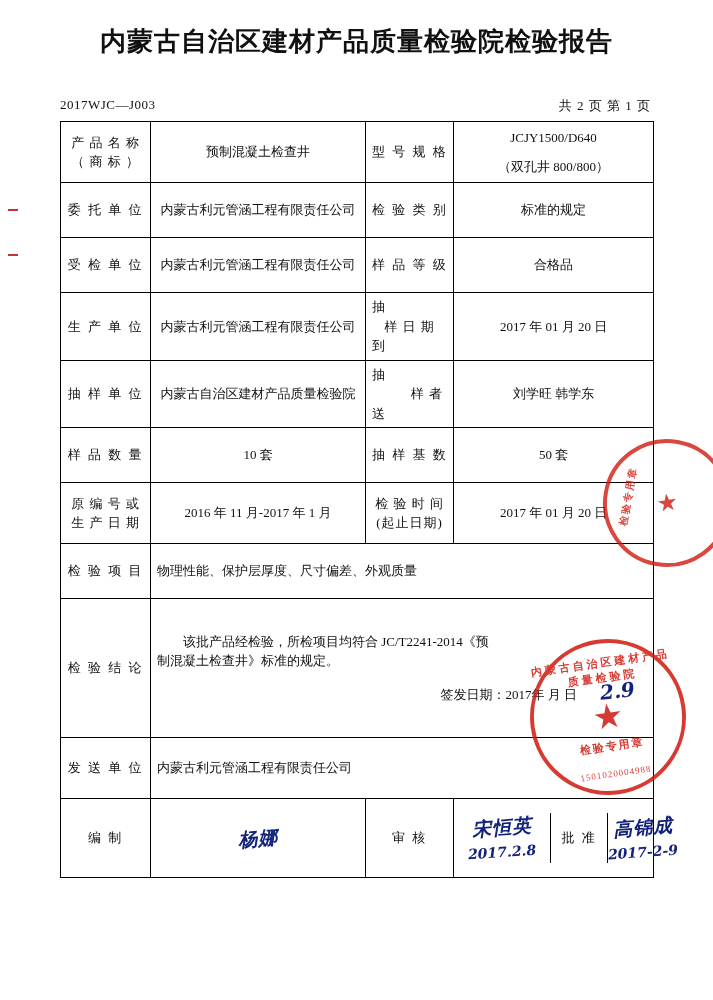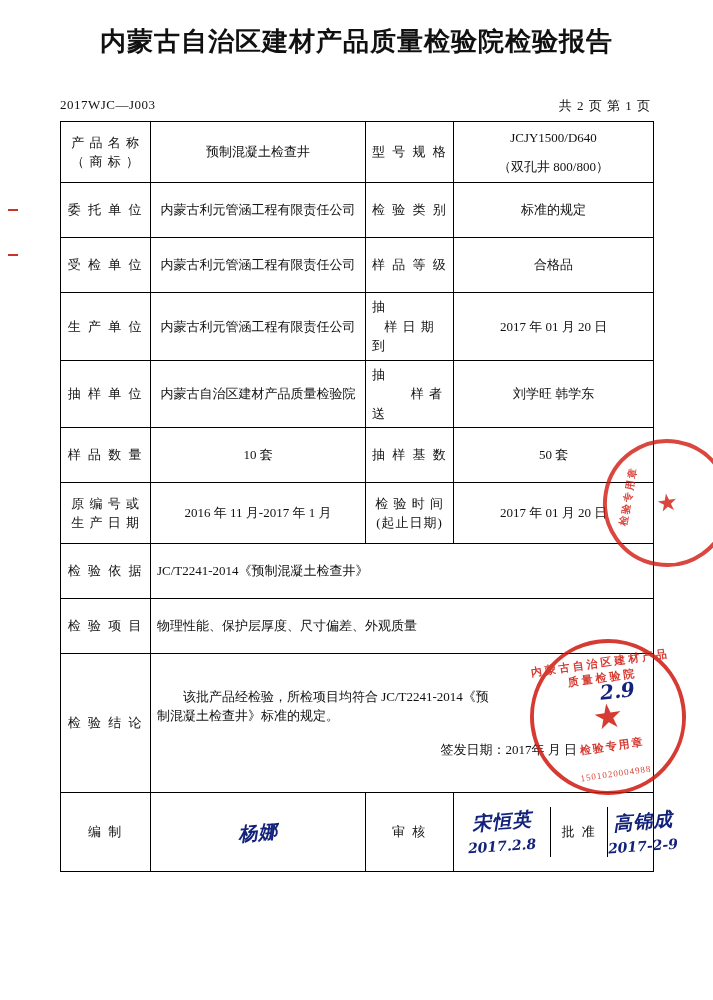--- a/index.html
+++ b/index.html
@@ -339,43 +339,43 @@
           <div>生 产 日 期</div>
         </td>
         <td class="val-center">2016 年 11 月-2017 年 1 月</td>
         <td class="lbl-2l">
           <div>检 验 时 间</div>
           <div>(起止日期)</div>
         </td>
         <td class="val-center">2017 年 01 月 20 日</td>
       </tr>
 
-      <tr>
-        <td class="lbl h-tall">检 验 依 据</td>
-        <td class="val-left" colspan="3">JC/T2241-2014《预制混凝土检查井》</td>
-      </tr>
 
       <tr>
         <td class="lbl h-tall">检 验 项 目</td>
         <td class="val-left" colspan="3">物理性能、保护层厚度、尺寸偏差、外观质量</td>
       </tr>
 
       <tr>
         <td class="lbl" style="height:130px">检 验 结 论</td>
         <td class="conclusion" colspan="3">
           <span class="indent">该批产品经检验，所检项目均符合 JC/T2241-2014《预</span>
           <span>制混凝土检查井》标准的规定。</span>
           <div class="sign-line">
             <span>签发日期：2017年</span>
             <span>月        日</span>
           </div>
         </td>
       </tr>
 
 
+      <tr>
+        <td class="lbl h-big">发 送 单 位</td>
+        <td class="val-left" colspan="3">内蒙古利元管涵工程有限责任公司</td>
+      </tr>
 
       <tr>
         <td class="lbl" style="height:70px">编 制</td>
         <td class="sig-wrap">
           <span class="sig">杨娜</span>
         </td>
         <td class="lbl">审 核</td>
         <td style="padding:0">
           <div style="display:flex; height:100%; align-items:stretch;">
             <div style="flex:0 0 96px; display:flex; flex-direction:column; justify-content:center; align-items:center; border-right:1px solid #000;">

